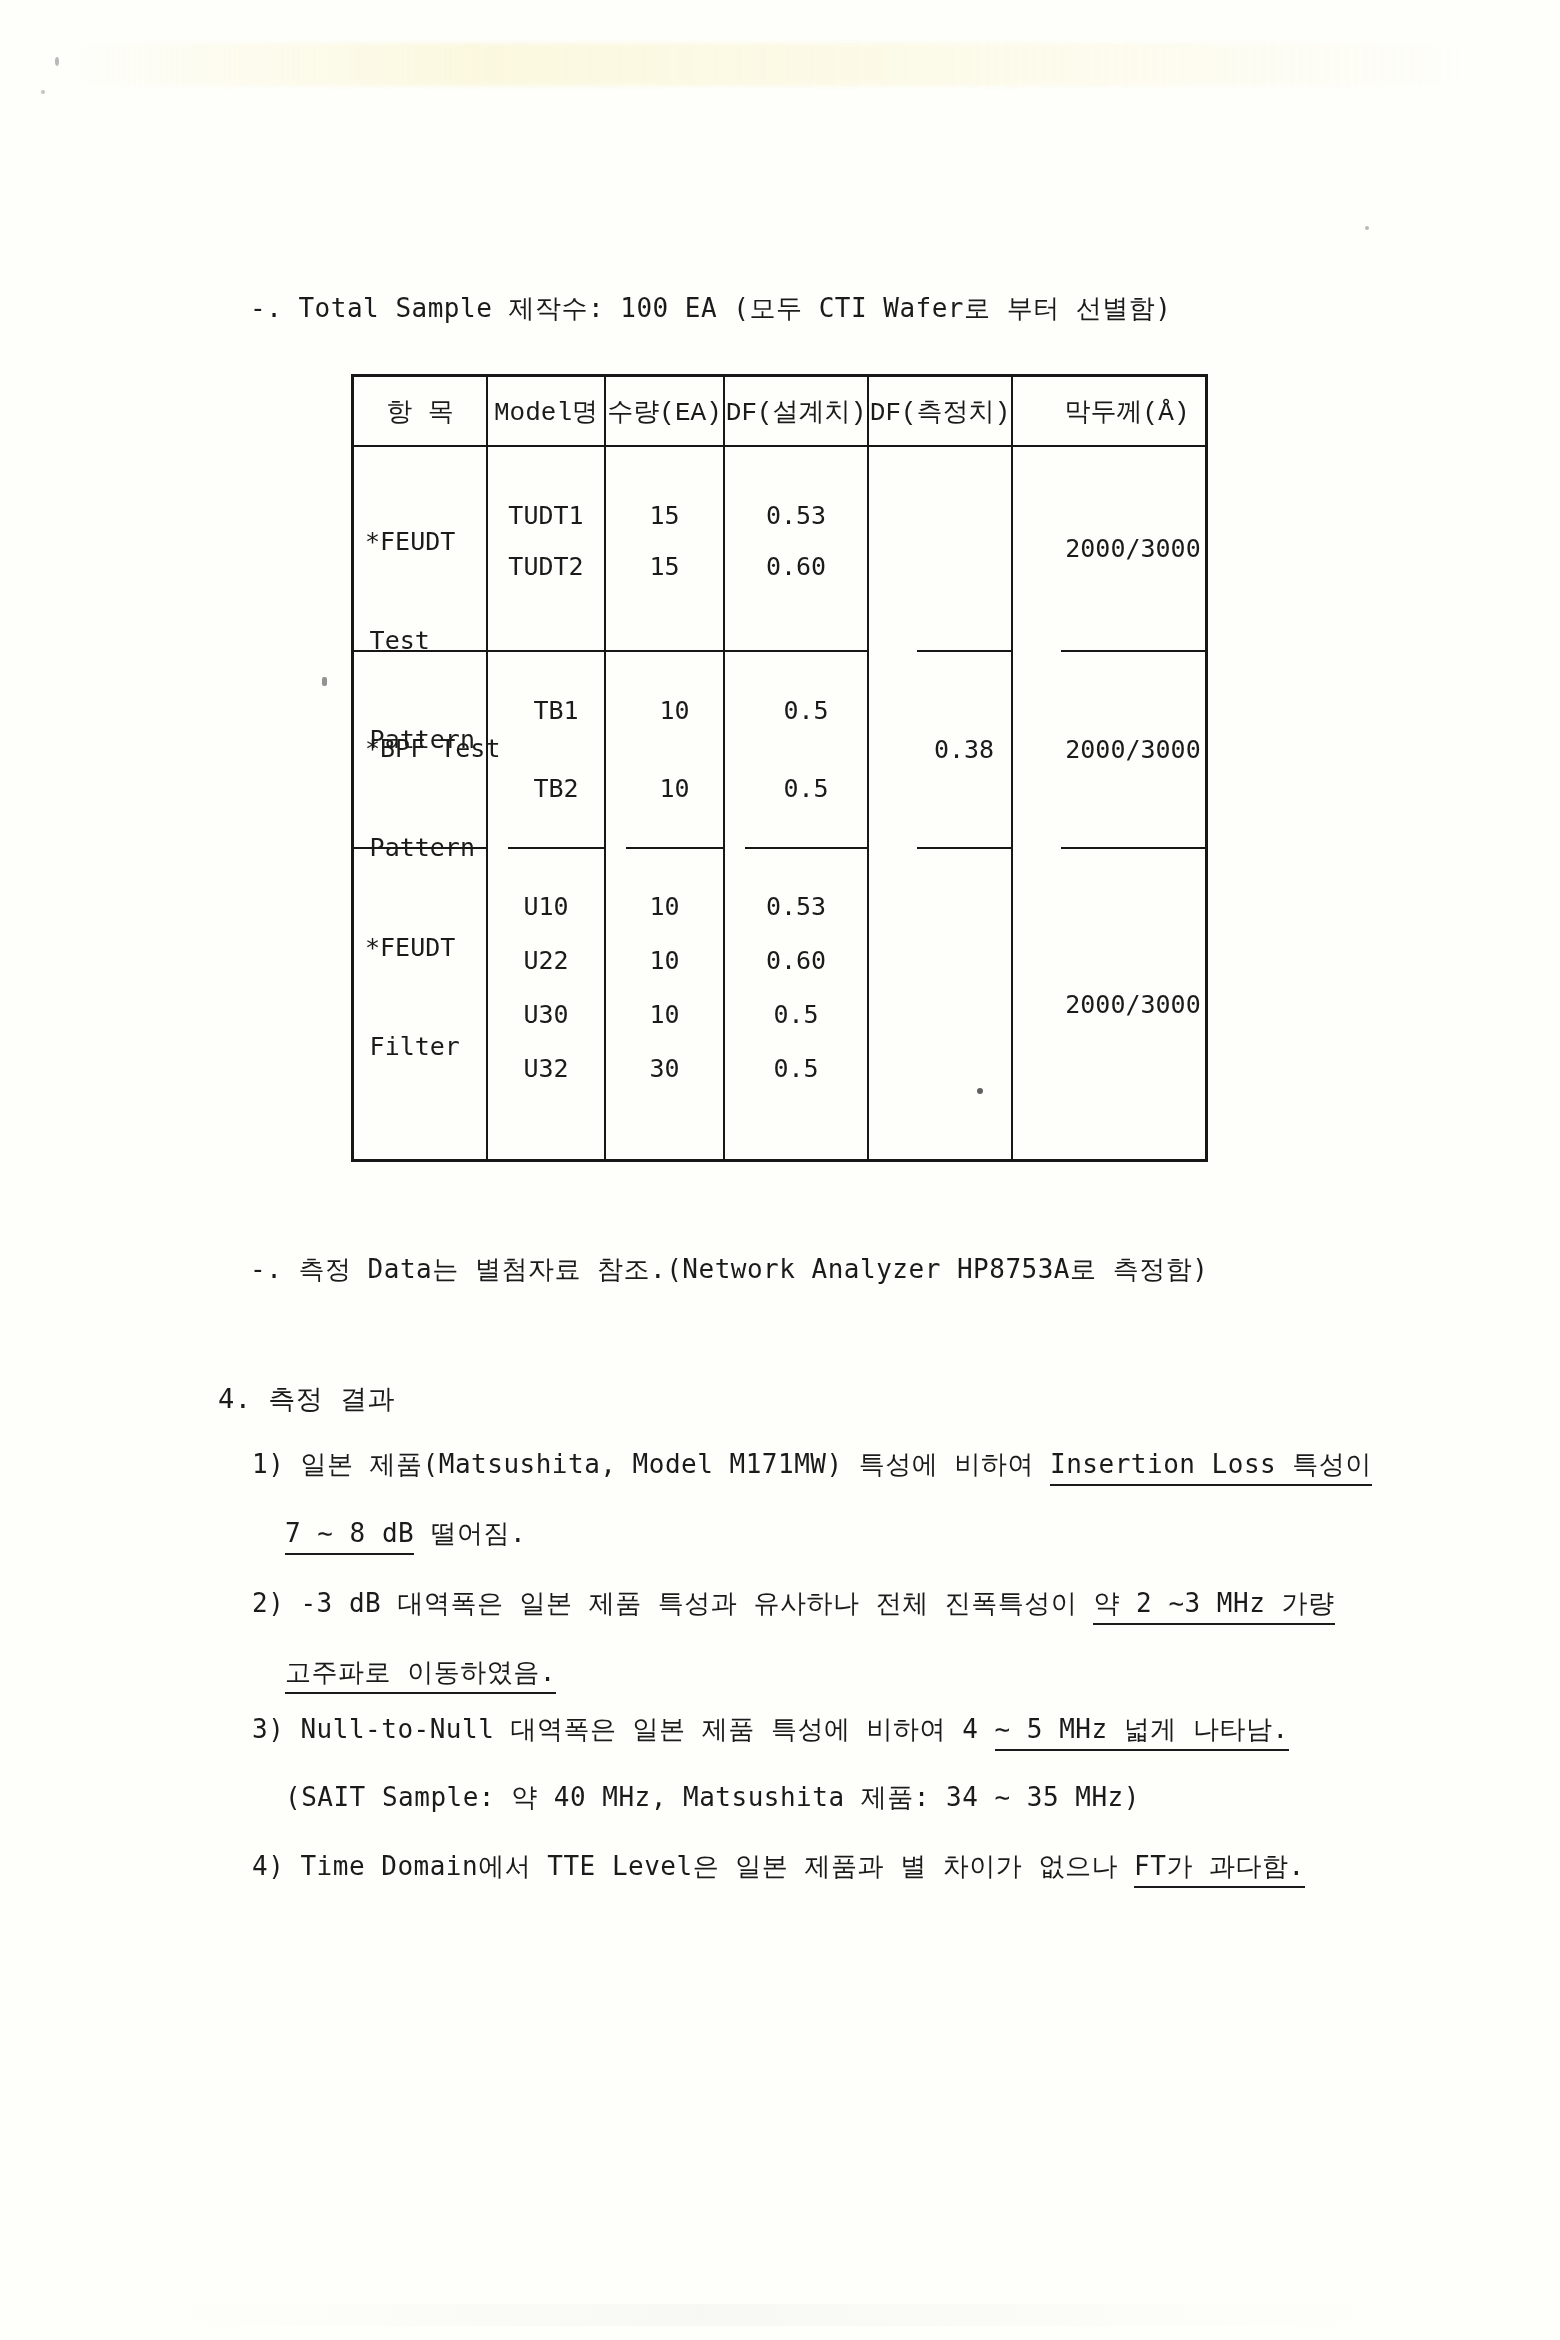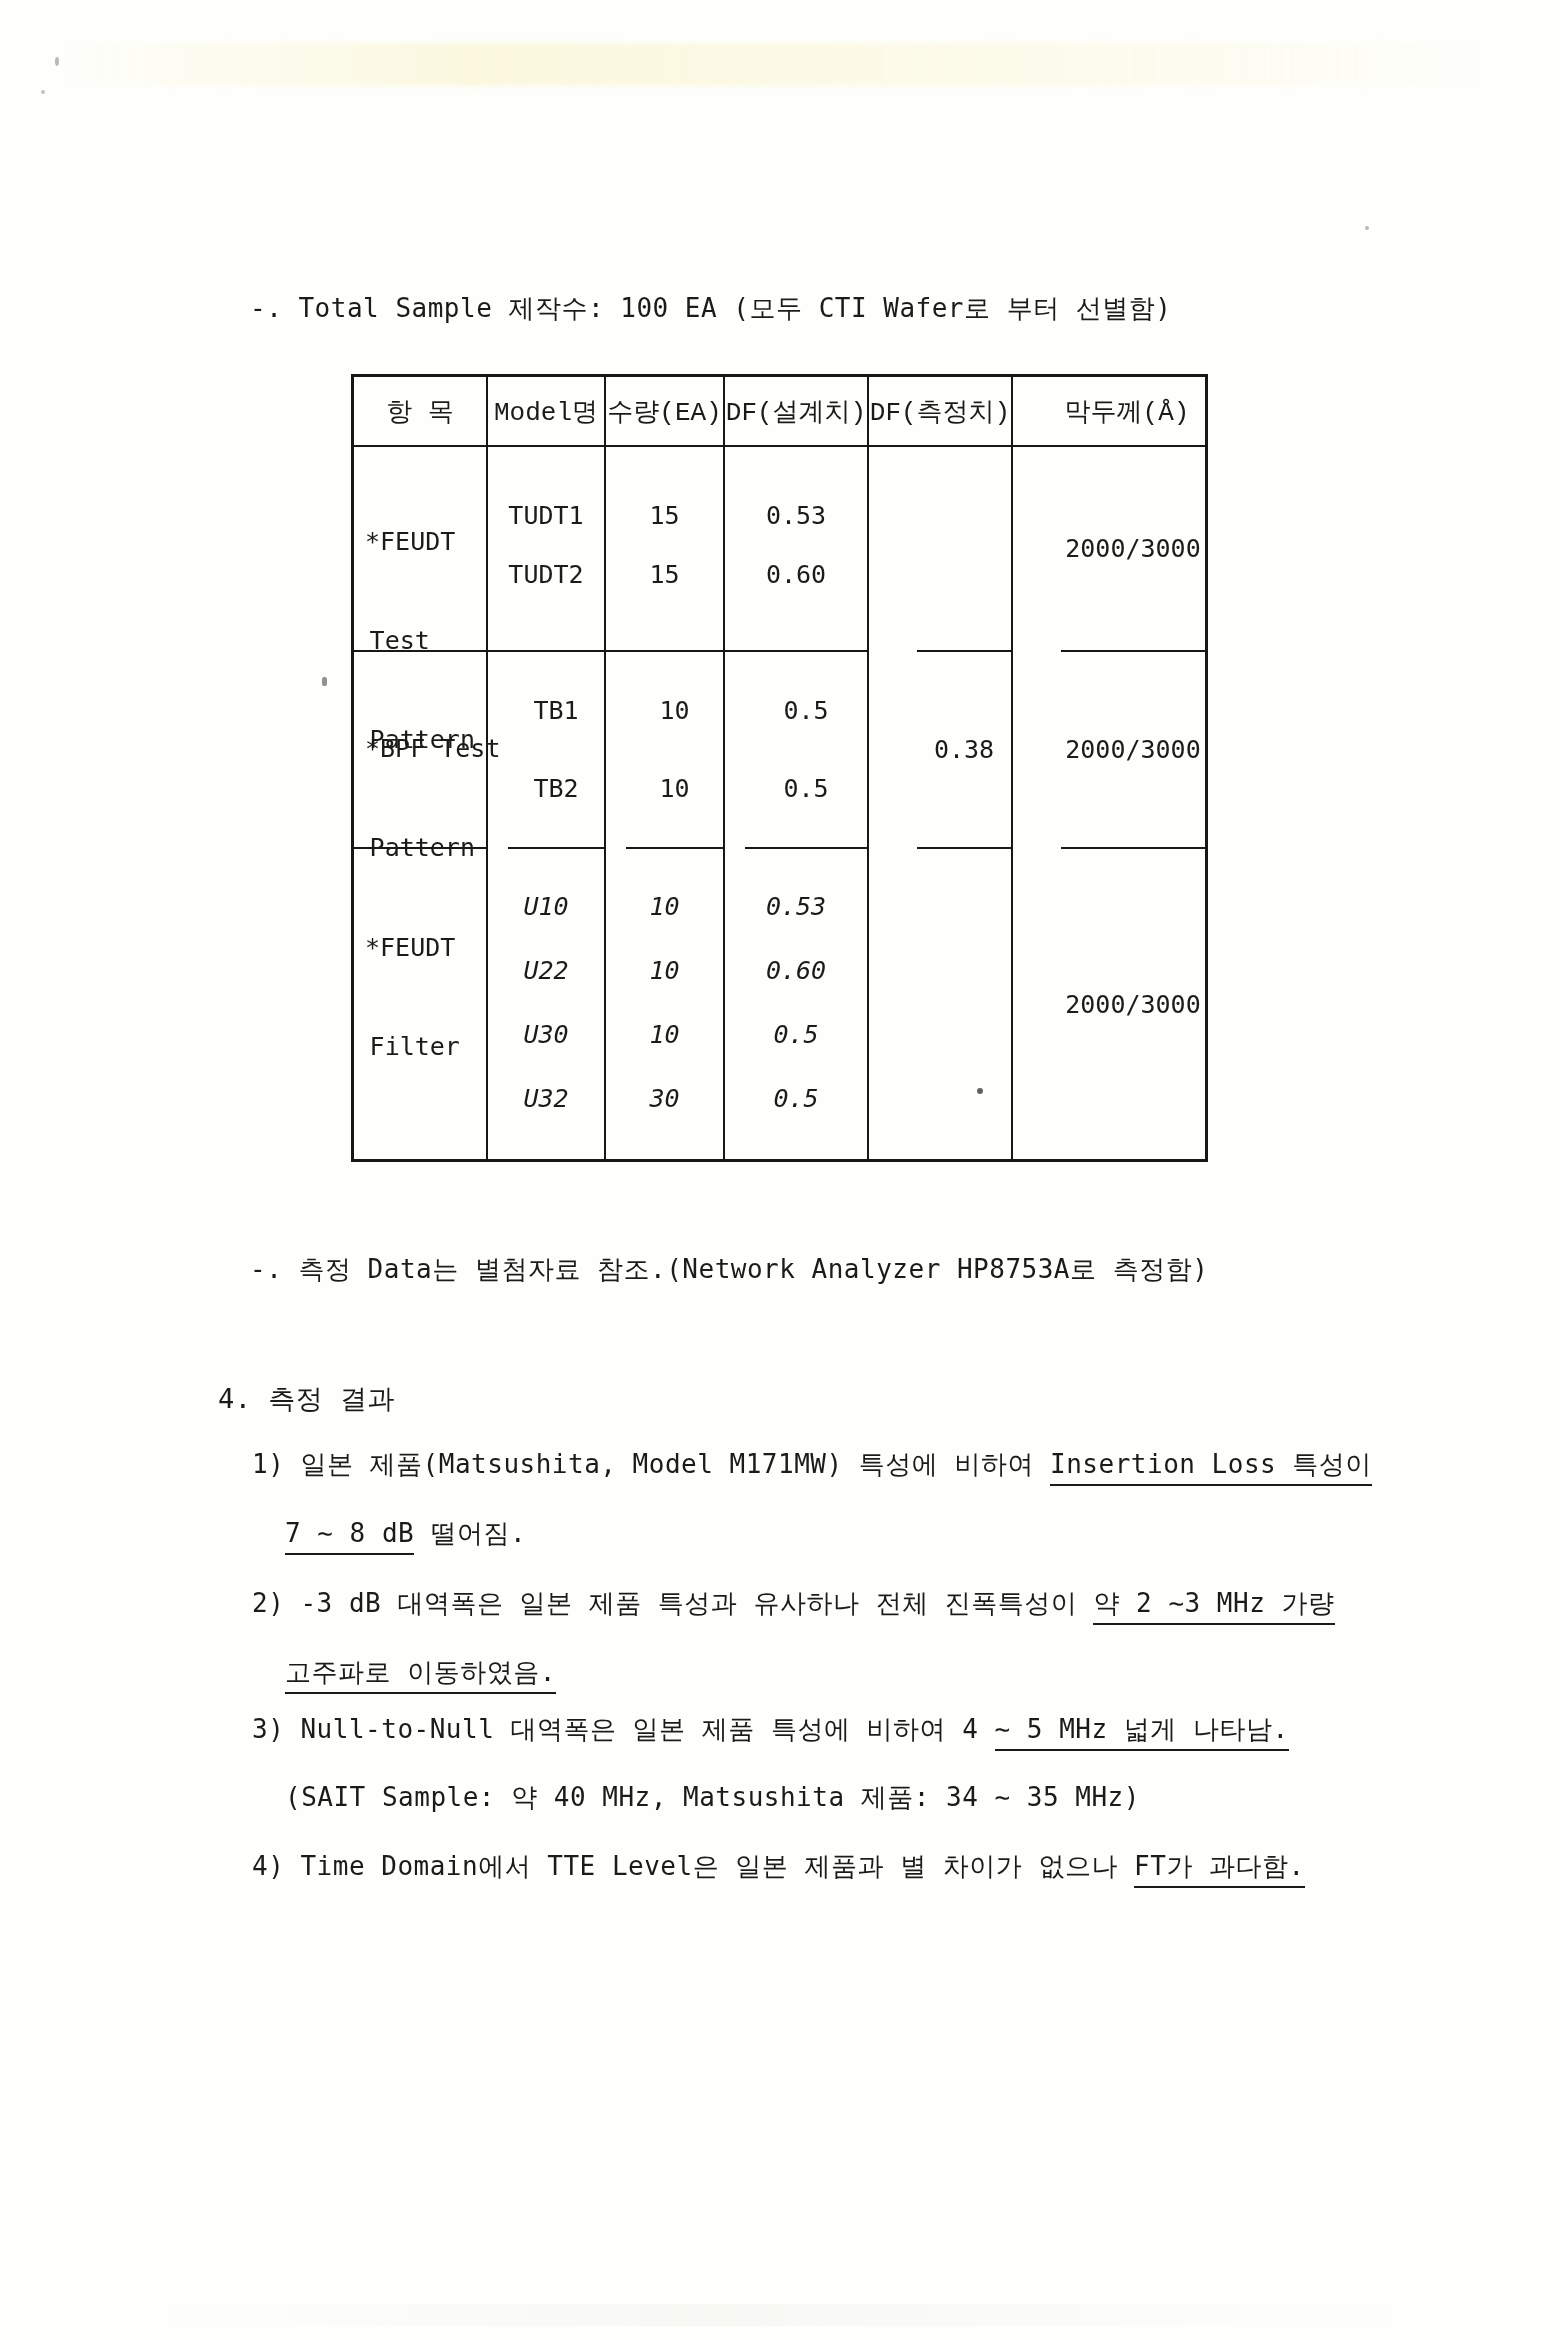--- a/index.html
+++ b/index.html
@@ -30,23 +30,23 @@
   .c{border-right:2.9px solid #171717;border-bottom:2.9px solid #171717;box-sizing:border-box;}
   .lc{border-right:none;}
   .lr{border-bottom:none;}
   .hc{display:flex;align-items:center;justify-content:center;font-size:26px;white-space:pre;font-family:Liberation Mono, monospace;}
   .hc-last{justify-content:flex-end;padding-right:15.6px;}
   .item-cell{line-height:33px;white-space:pre;}
   .item-cell div{padding-left:15.6px;}
   .item-cell div:first-child{padding-left:11px;}
   .pt12{padding-top:11.7px;} .pt14{padding-top:13.7px;} .pt16{padding-top:15.6px;}
   .stack{display:flex;flex-direction:column;align-items:center;line-height:29px;white-space:pre;}
-  .stack.s1{padding-top:54px;gap:30px;}
+  .stack.s1{padding-top:54px;gap:22px;}
   .stack.s2{padding-top:44px;gap:49px;margin-left:20px;}
-  .stack.s3{padding-top:43px;gap:35px;font-style:italic;}
+  .stack.s3{padding-top:43px;gap:25px;}
   .mid{display:flex;align-items:center;justify-content:center;white-space:pre;margin-left:48px;}
 </style>
 </head>
 <body>
 
 <div class="band band-top"></div>
 <div class="band band-bottom"></div>
 <div class="speck" style="left:55px;top:57px;width:3.9px;height:8.8px;opacity:.35;"></div>
 <div class="speck" style="left:41px;top:90px;width:3.9px;height:3.9px;opacity:.3;"></div>
 <div class="speck" style="left:322px;top:677px;width:4.9px;height:8.8px;opacity:.55;border-radius:2px;"></div>

